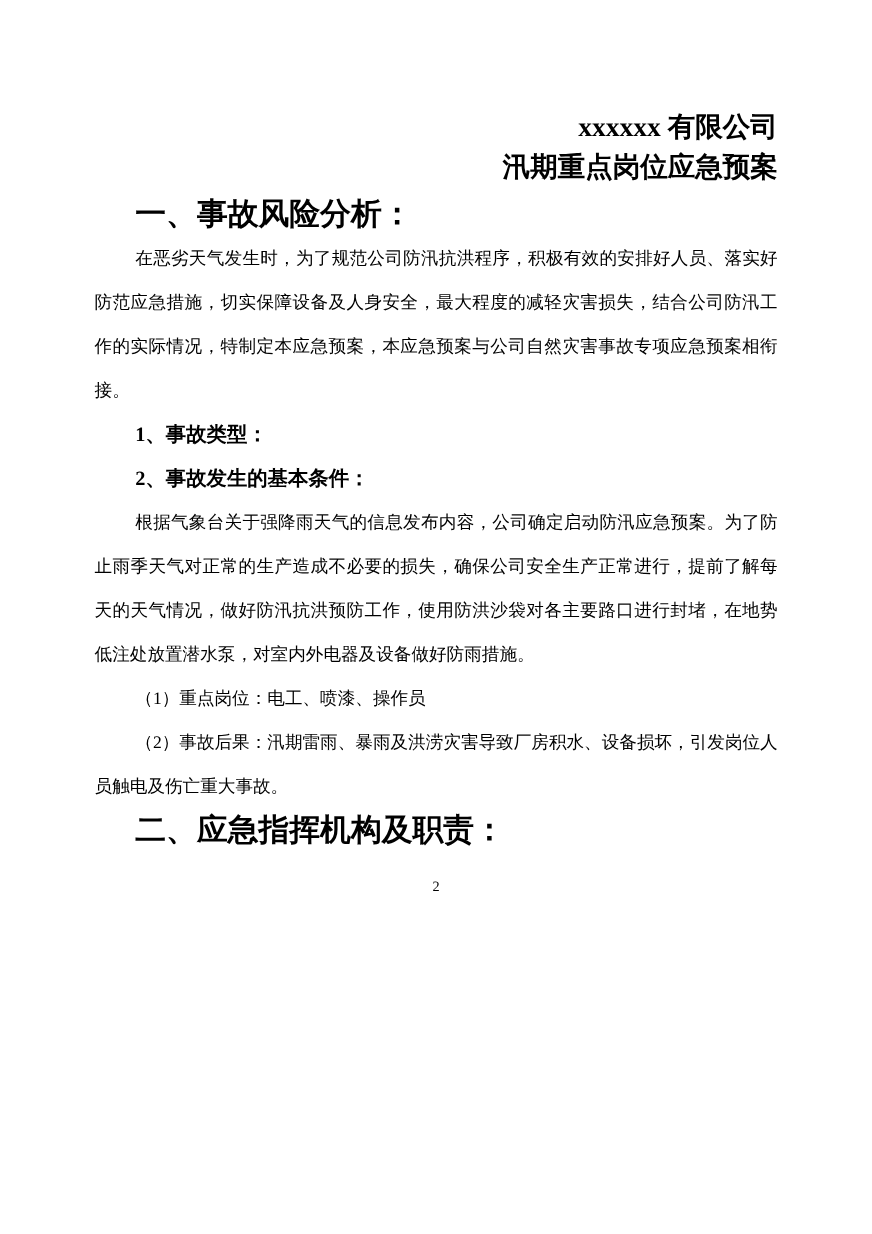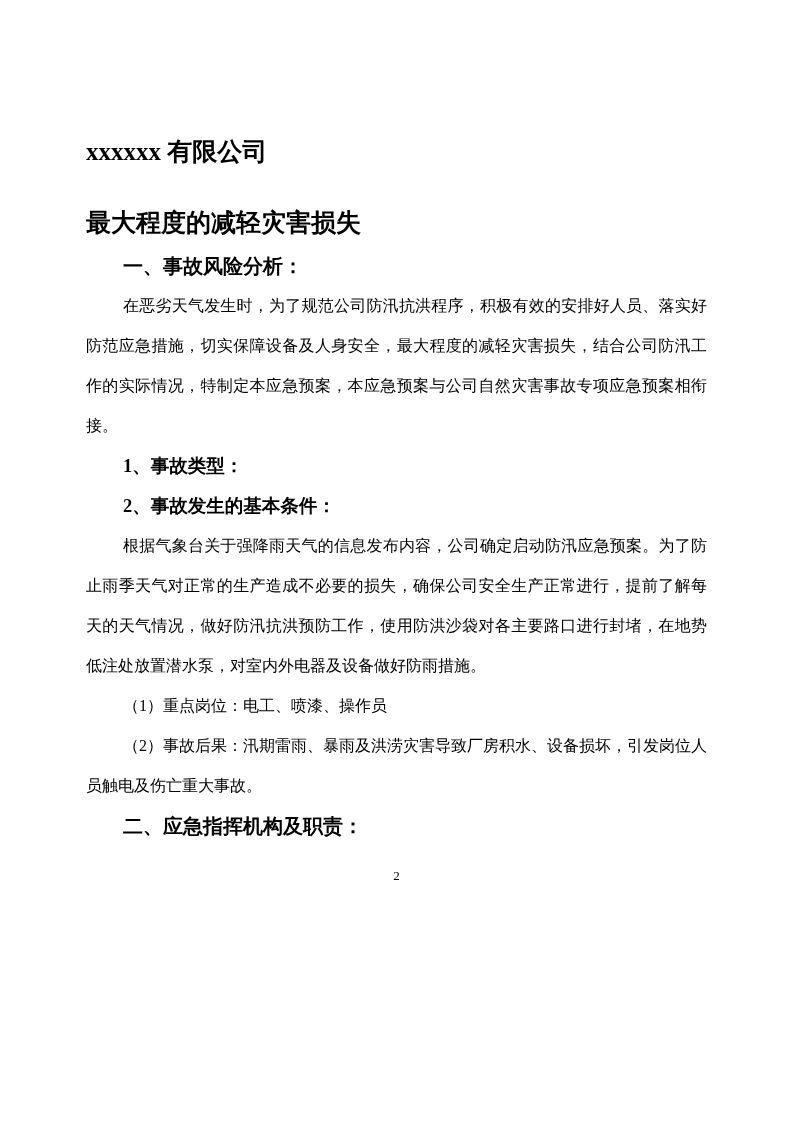--- a/index.html
+++ b/index.html
@@ -13,29 +13,28 @@
     height: 1122px;
     margin: 0 auto;
     background: #ffffff;
     color: #000000;
     box-sizing: border-box;
     padding: 99px 86px 0 86px;
     font-family: "Liberation Serif", "DejaVu Serif", serif;
     overflow: hidden;
   }
   .doc-title {
-    text-align: left;
+    text-align: right;
     font-size: 25px;
     font-weight: bold;
     line-height: 36px;
     white-space: nowrap;
-    margin-top: 35px;
   }
   .sec-heading {
-    font-size: 20px;
+    font-size: 28px;
     font-weight: bold;
     line-height: 40px;
     text-indent: 37px;
   }
   .sec-heading.first {
     margin-top: 5px;
   }
   .sub-heading {
     font-size: 18.5px;
     font-weight: bold;
@@ -57,21 +56,21 @@
     line-height: 20px;
   }
 </style>
 </head>
 <body>
 
 <div class="page">
 
   <div class="doc-title">xxxxxx 有限公司</div>
 
-  <div class="doc-title">最大程度的减轻灾害损失</div>
+  <div class="doc-title">汛期重点岗位应急预案</div>
 
   <div class="sec-heading first">一、事故风险分析：</div>
 
   <div class="body-para">在恶劣天气发生时，为了规范公司防汛抗洪程序，积极有效的安排好人员、落实好防范应急措施，切实保障设备及人身安全，最大程度的减轻灾害损失，结合公司防汛工作的实际情况，特制定本应急预案，本应急预案与公司自然灾害事故专项应急预案相衔接。</div>
 
   <div class="sub-heading">1、事故类型：</div>
 
 
   <div class="sub-heading">2、事故发生的基本条件：</div>
 

